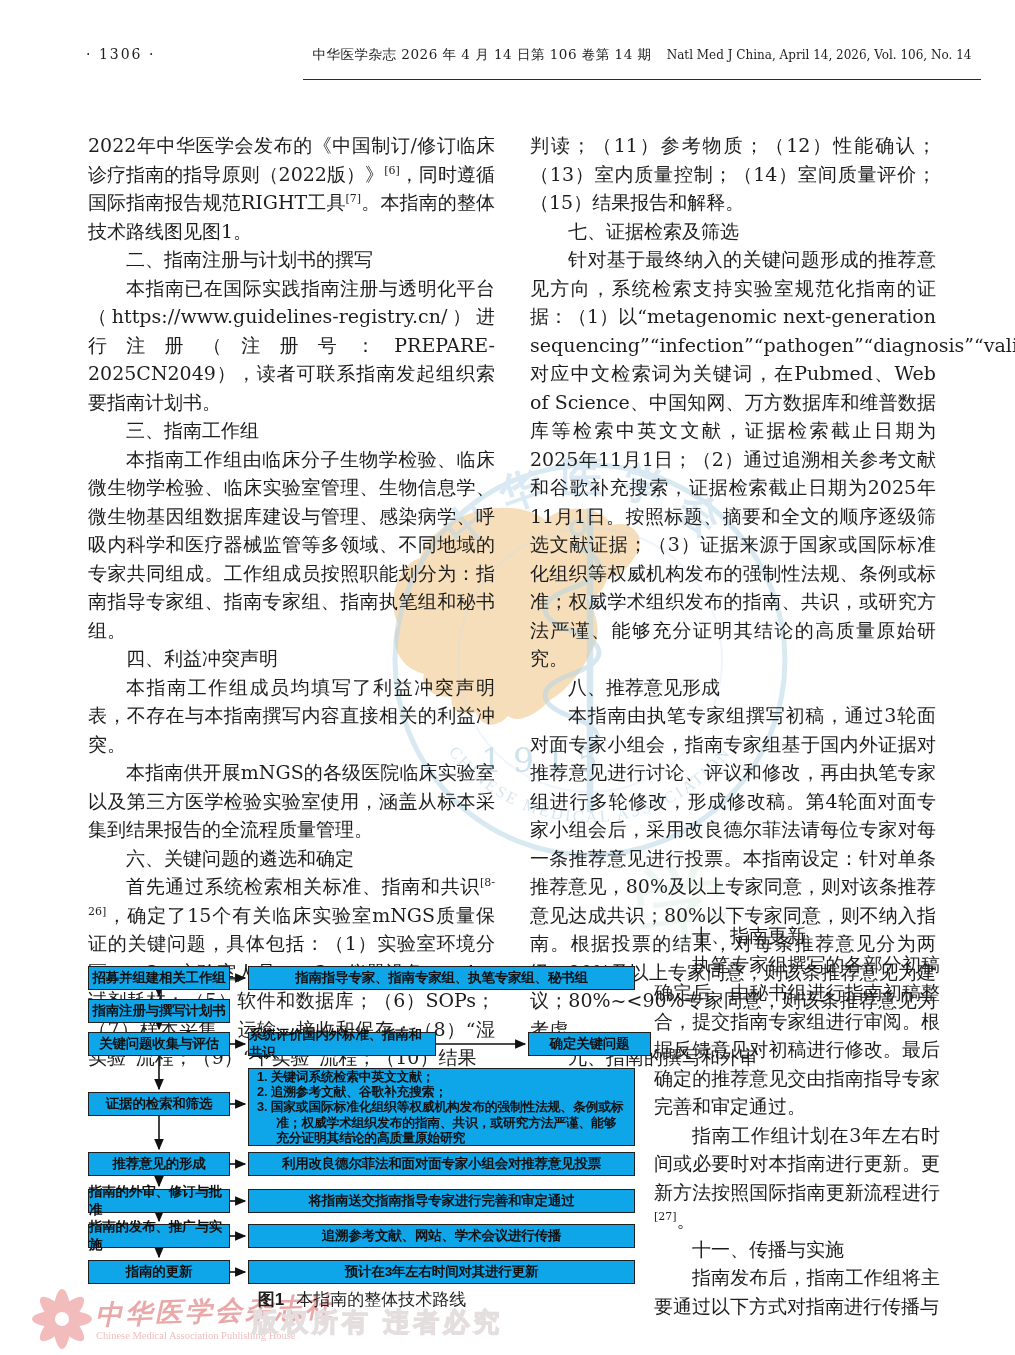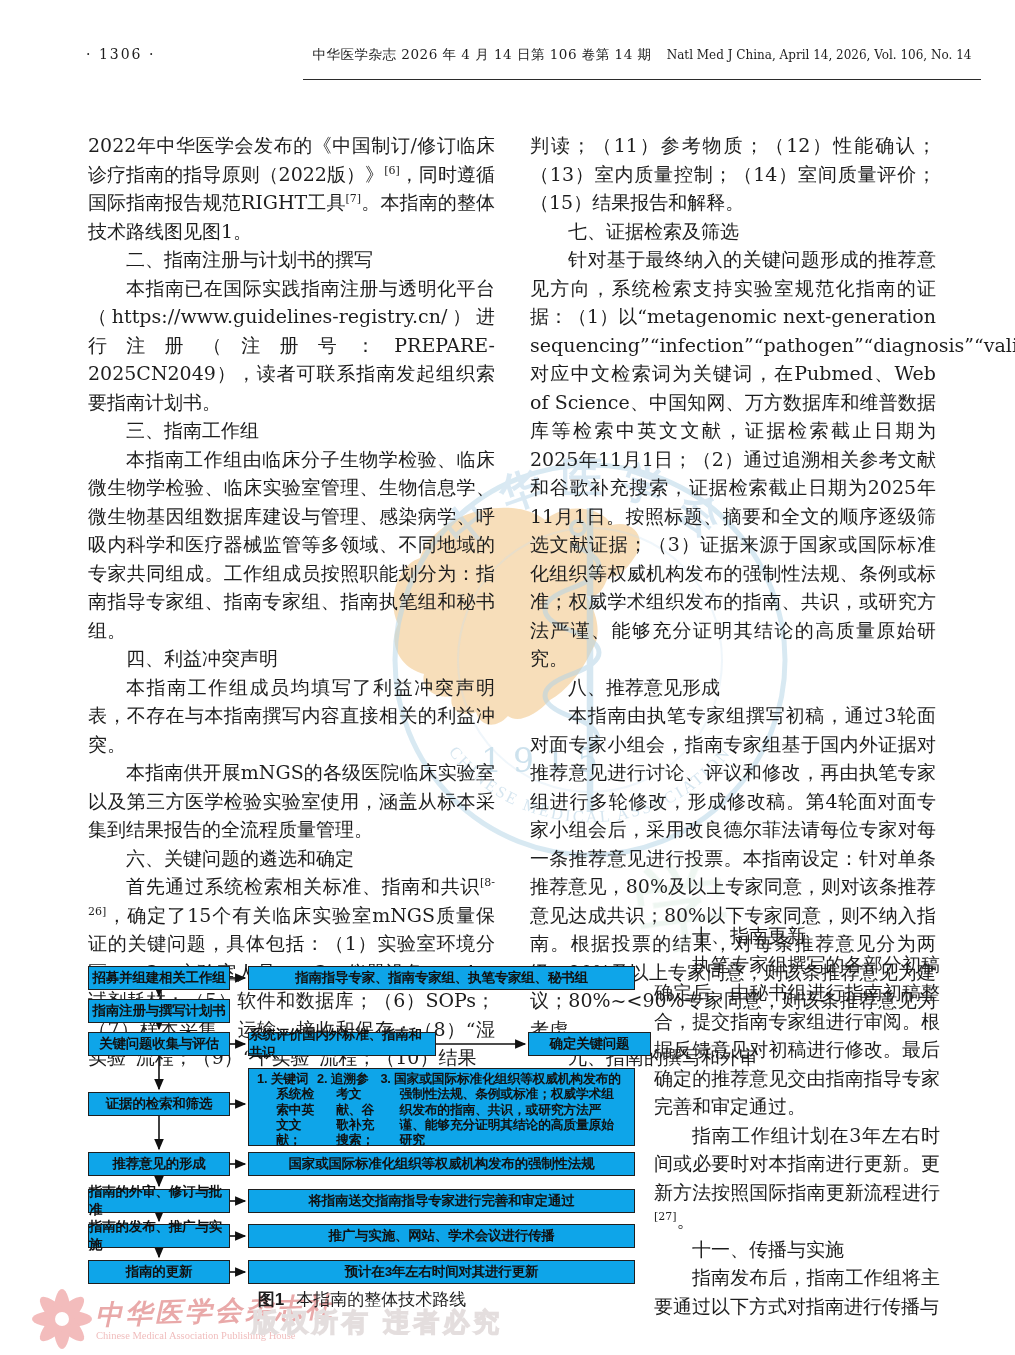--- a/index.html
+++ b/index.html
@@ -20,21 +20,21 @@
   .leftcol{left:88px;top:87px;width:407px;}
   .rightcol{left:530px;top:87px;width:406px;}
   .narrowcol{left:654px;top:921px;width:286px;}
   
   .fc-box{position:absolute;border:1.5px solid #1f1f1f;background:#0ea5e9;z-index:2;
           display:flex;align-items:center;justify-content:center;
           font-family:"Liberation Sans","DejaVu Sans",sans-serif;font-weight:700;
           font-size:13.5px;color:#111;letter-spacing:-.2px;box-sizing:border-box;}
   .fc-left{left:88px;width:142px;height:24px;}
   .fc-right{left:248px;width:387px;height:24px;}
-  .fc-list{left:248px;top:1068px;width:387px;height:78px;flex-direction:row;
+  .fc-list{left:248px;top:1068px;width:387px;height:78px;flex-direction:column;
            align-items:flex-start;justify-content:center;padding:2px 8px;
            font-size:12.8px;line-height:15.3px;}
   .fc-list div{text-indent:-1.5em;padding-left:1.5em;}
   .arrows{position:absolute;left:0;top:0;z-index:1;}
   .fig-caption{position:absolute;left:88px;top:1288px;width:548px;text-align:center;
                font-size:17px;z-index:2;}
   .fig-caption .lab{font-family:"Liberation Sans",sans-serif;font-weight:700;margin-right:12px;}
   
   .wm{position:absolute;z-index:0;}
   .copyright{position:absolute;left:252px;top:1305px;z-index:0;
@@ -150,23 +150,23 @@
     <div class="fc-box fc-left" style="top:1260px">指南的更新</div>
 
     <div class="fc-box fc-right" style="top:966px">指南指导专家、指南专家组、执笔专家组、秘书组</div>
     <div class="fc-box" style="left:248px;top:1032px;width:188px;height:24px">系统评价国内外标准、指南和共识</div>
     <div class="fc-box" style="left:528px;top:1032px;width:123px;height:24px">确定关键问题</div>
     <div class="fc-box fc-list">
       <div>1. 关键词系统检索中英文文献；</div>
       <div>2. 追溯参考文献、谷歌补充搜索；</div>
       <div>3. 国家或国际标准化组织等权威机构发布的强制性法规、条例或标准；权威学术组织发布的指南、共识，或研究方法严谨、能够充分证明其结论的高质量原始研究</div>
     </div>
-    <div class="fc-box fc-right" style="top:1152px">国家或国际标准化组织等权威机构发布的强制性法规</div>
+    <div class="fc-box fc-right" style="top:1152px">利用改良德尔菲法和面对面专家小组会对推荐意见投票</div>
     <div class="fc-box fc-right" style="top:1189px">将指南送交指南指导专家进行完善和审定通过</div>
-    <div class="fc-box fc-right" style="top:1224px">推广与实施、网站、学术会议进行传播</div>
+    <div class="fc-box fc-right" style="top:1224px">追溯参考文献、网站、学术会议进行传播</div>
     <div class="fc-box fc-right" style="top:1260px">预计在3年左右时间对其进行更新</div>
 
     <svg class="arrows" width="1015" height="1355" viewBox="0 0 1015 1355">
       <defs>
         <marker id="ah" markerWidth="8" markerHeight="7" refX="6.2" refY="3" orient="auto">
           <path d="M0,0 L7,3 L0,6 z" fill="#111"></path>
         </marker>
       </defs>
       <g stroke="#111" stroke-width="1.6">
         <line x1="159" y1="990" x2="159" y2="996" marker-end="url(#ah)"></line>

